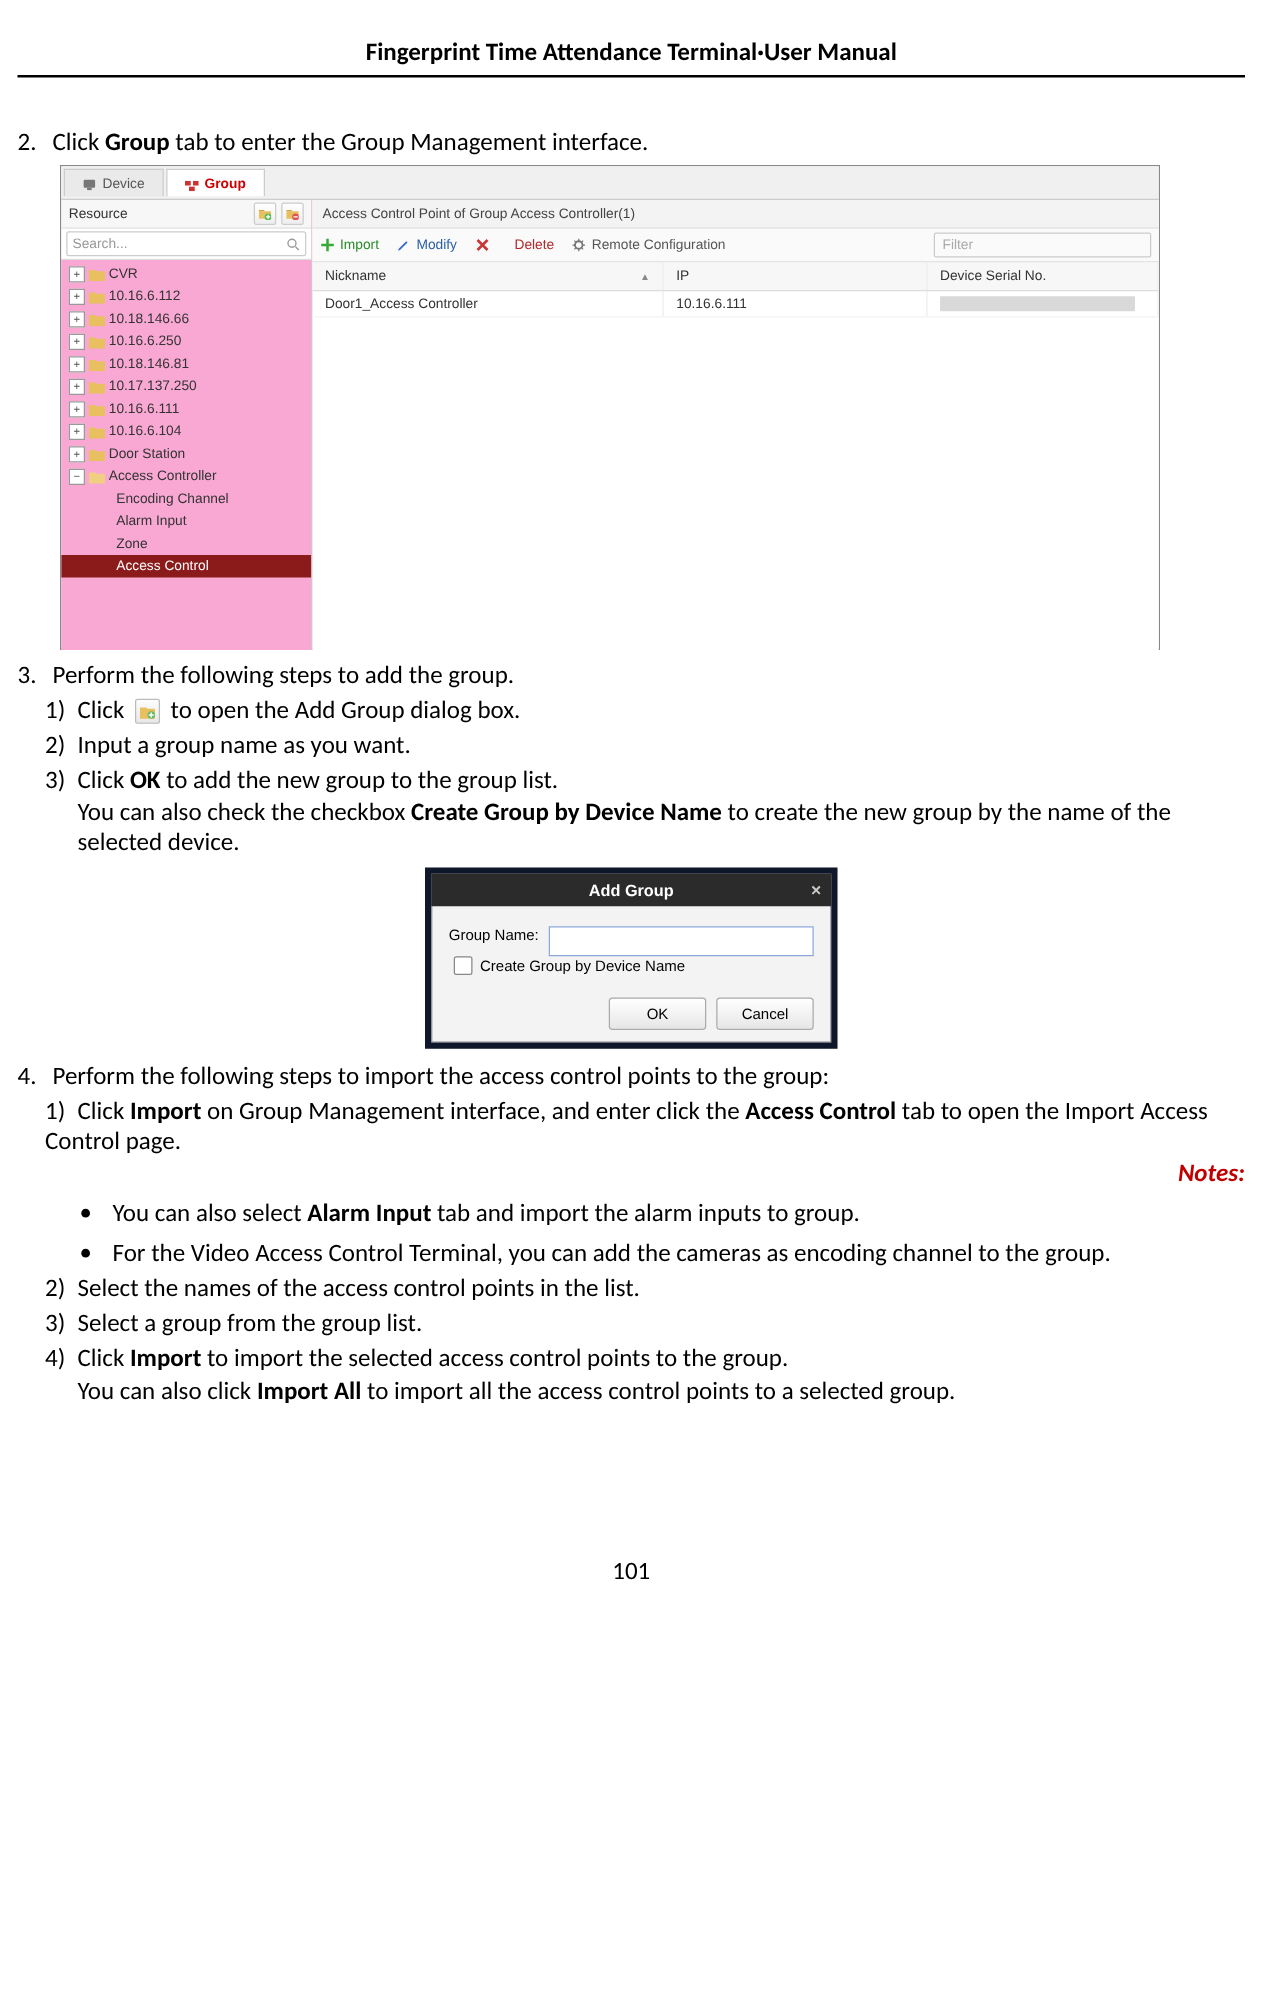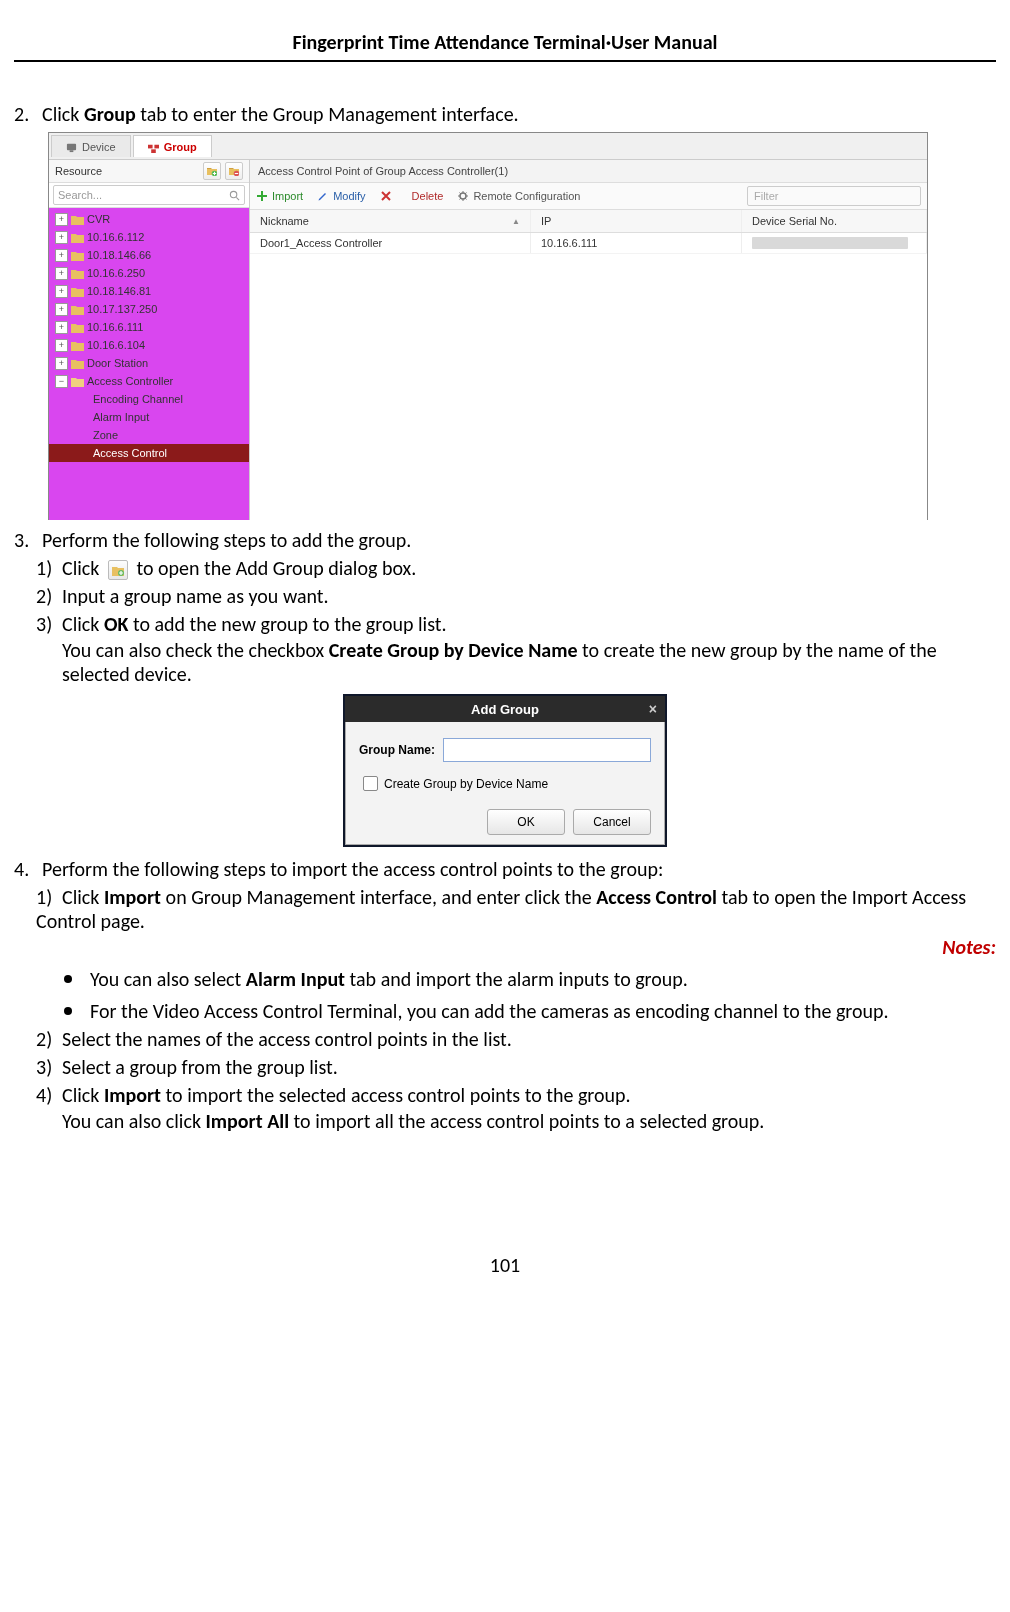--- a/index.html
+++ b/index.html
@@ -39,21 +39,21 @@
     width: 880px; height:388px; border:1px solid #888; margin:6px 0 8px 34px;
     background:#fff; font-family: Tahoma, Arial, sans-serif; font-size:11px;
     color:#333; position:relative; box-sizing:border-box;
   }
   .s1-tabs { height:26px; background:#f0f0f0; border-bottom:1px solid #ccc; display:flex; align-items:center;}
   .s1-tab { padding:5px 14px 4px 14px; border:1px solid #ccc; border-bottom:none; background:#f5f5f5; margin-left:2px; display:flex; align-items:center; gap:5px;}
   .s1-tab.active { background:#fff; color:#c00; font-weight:bold;}
   .s1-tab.inactive { color:#555; background:#eaeaea;}
   .tab-icon { width:11px; height:11px; display:inline-block; }
   .s1-body { display:flex; height: calc(100% - 26px); }
-  .s1-left { width:200px; border-right:1px solid #ccc; background:#d946ef; display:flex; flex-direction:column;}
+  .s1-left { width:200px; border-right:1px solid #ccc; background:#f9a8d4; display:flex; flex-direction:column;}
   .s1-left-head { height:22px; border-bottom:1px solid #ddd; display:flex; align-items:center; justify-content:space-between; padding:0 6px; background:#f7f7f7;}
   .mini-btn { width:16px; height:16px; border:1px solid #ccc; background:linear-gradient(#fff,#eee); border-radius:2px; display:flex; align-items:center; justify-content:center;}
   .mini-btn-group { display:flex; gap:4px; }
   .s1-search { height:24px; border-bottom:1px solid #ddd; display:flex; align-items:center; padding:0 4px; background:#fff;}
   .s1-search-input { flex:1; border:1px solid #ccc; height:18px; padding:0 4px; font-size:11px; color:#999; border-radius:2px; display:flex; align-items:center; justify-content:space-between;}
   .s1-tree { flex:1; overflow:hidden; padding:2px 0;}
   .tree-item { display:flex; align-items:center; height:18px; padding-left:6px; gap:3px;}
   .tree-item.child { padding-left:44px; }
   .tree-item.selected { background:#8b1a1a; color:#fff; }
   .expander { width:11px; height:11px; border:1px solid #999; background:#fff; display:flex; align-items:center; justify-content:center; font-size:9px; line-height:1; color:#555;}
@@ -70,25 +70,25 @@
   .tb-filter { margin-left:auto; border:1px solid #ccc; width:160px; height:18px; padding:0 6px; color:#aaa; display:flex; align-items:center; border-radius:2px;}
   .s1-grid-head { height:22px; border-bottom:1px solid #ddd; display:flex; background:#f7f7f7; font-weight:normal; color:#333;}
   .gh-col, .gr-col { padding:0 10px; display:flex; align-items:center; border-right:1px solid #eee;}
   .gh-c1, .gr-c1 { flex: 0 0 260px; position:relative;}
   .gh-c2, .gr-c2 { flex: 0 0 190px; }
   .gh-c3, .gr-c3 { flex: 1; }
   .sort-arrow { position:absolute; right:10px; font-size:8px; color:#888;}
   .s1-grid-row { height:20px; display:flex; border-bottom:1px solid #f3f3f3;}
   .serial-blur { background:#d9d9d9; height:12px; width:95%; border-radius:1px;}
   
-  .shot2 { width:320px; margin:8px auto 10px auto; font-family: Tahoma, Arial, sans-serif; font-size:12px; border:2px solid #0f172a; background:#f3f3f3; box-shadow:0 0 0 1px #aaa inset;}
+  .shot2 { width:320px; margin:8px auto 10px auto; font-family: Tahoma, Arial, sans-serif; font-size:12px; border:5px solid #0f172a; background:#f3f3f3; box-shadow:0 0 0 1px #aaa inset;}
   .s2-title { background:#2b2b2b; color:#fff; height:26px; display:flex; align-items:center; justify-content:center; position:relative; font-weight:bold; font-size:13px;}
   .s2-close { position:absolute; right:8px; color:#ccc; font-size:14px;}
   .s2-body { padding:16px 14px 10px 14px; }
-  .s2-row1 { display:flex; align-items:center; gap:8px; margin-bottom:14px;font-weight:bold;}
+  .s2-row1 { display:flex; gap:8px; margin-bottom:0;}
   .s2-input { flex:1; height:22px; border:1px solid #8aa8d8; background:#fff;}
   .s2-check { display:flex; align-items:center; gap:6px; margin-bottom:18px; padding-left:4px;}
   .cb { width:13px; height:13px; border:1px solid #888; background:#fff; border-radius:2px;}
   .s2-btns { display:flex; justify-content:flex-end; gap:8px; }
   .s2-btn { width:76px; height:24px; border:1px solid #aaa; background:linear-gradient(#fff,#e6e6e6); border-radius:3px; display:flex; align-items:center; justify-content:center;}
   .footer { text-align:center; font-size:20px; margin-top:120px;}
   .continuation { padding-left: 56px; margin-top:2px; margin-bottom:4px;}
 </style>
 </head>
 <body>

